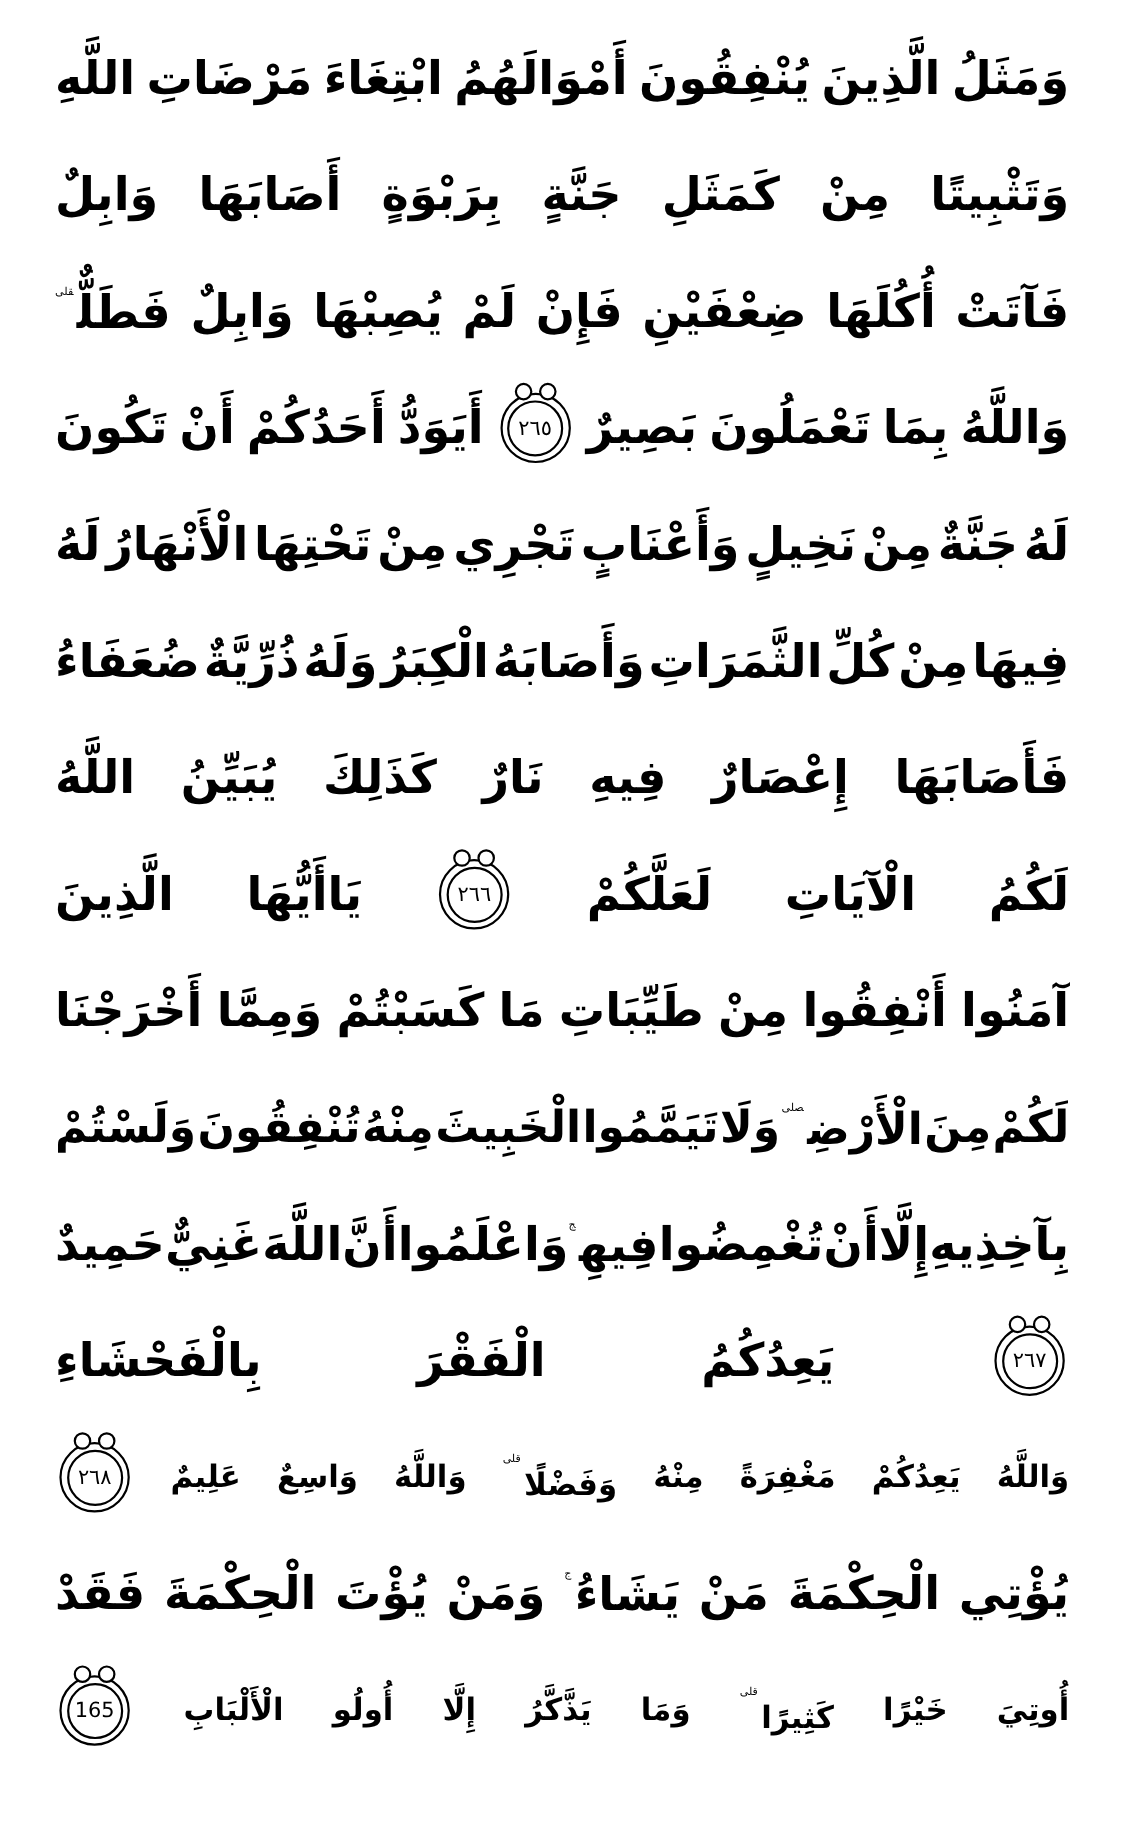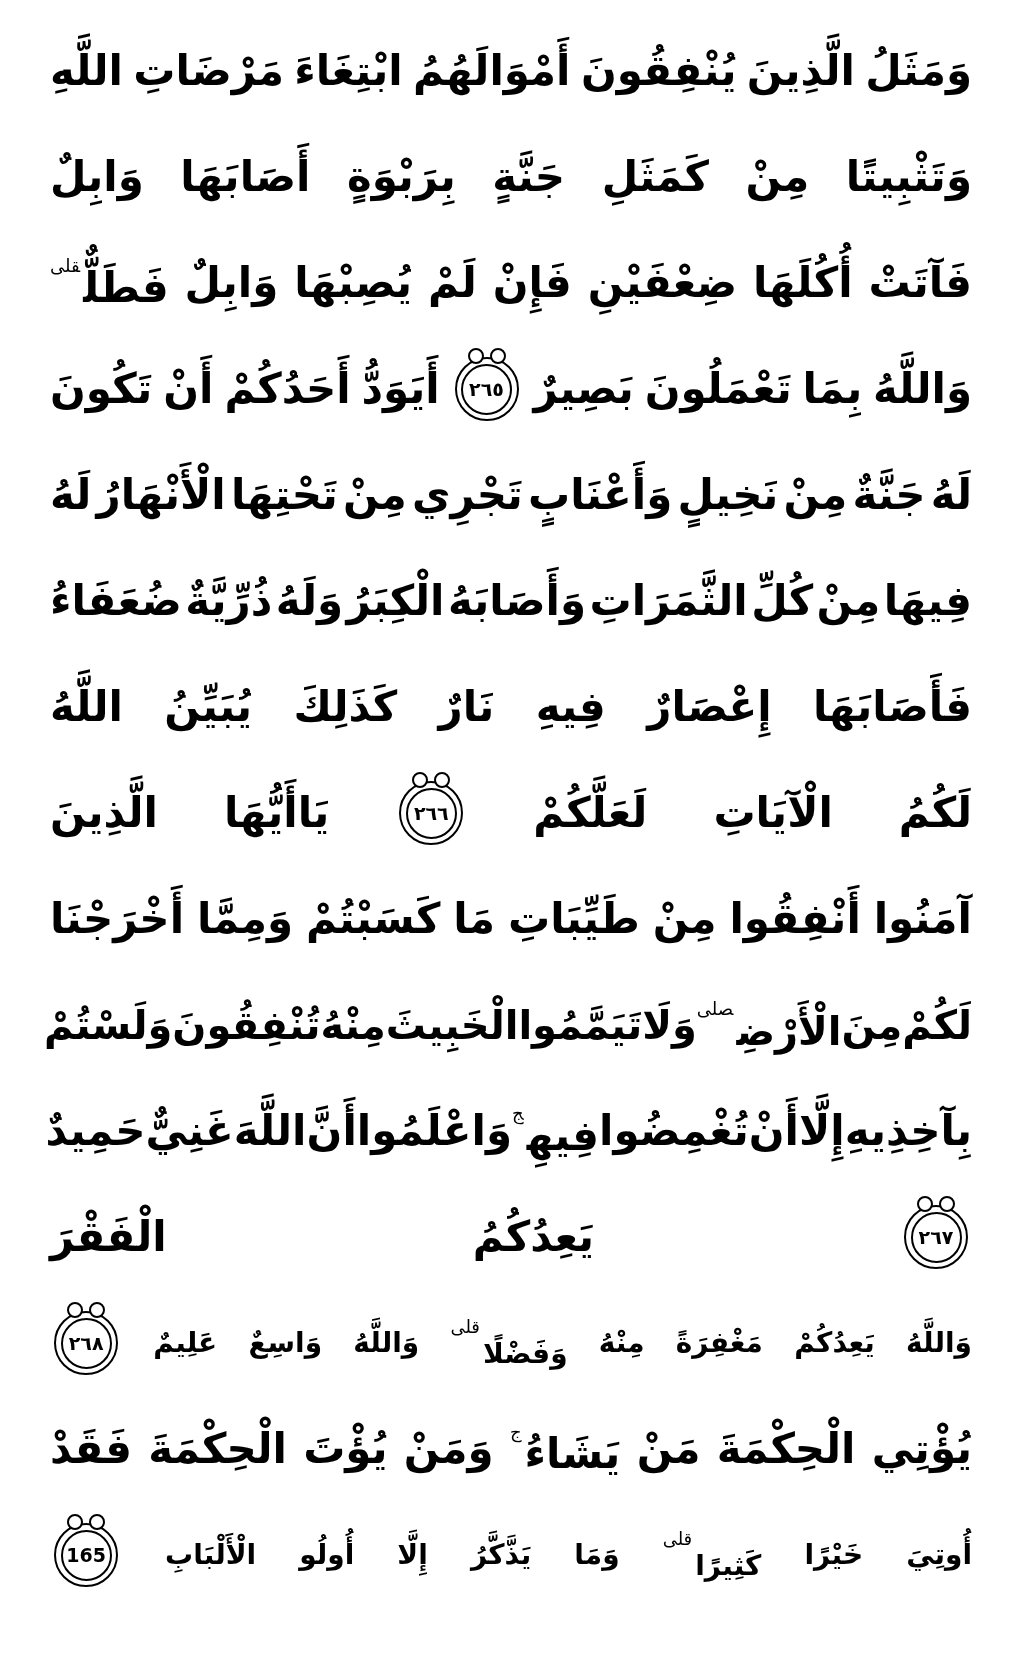--- a/index.html
+++ b/index.html
@@ -24,21 +24,21 @@
     align-items: center;
     white-space: nowrap;
     color: #000000;
     font-family: "DejaVu Sans", sans-serif;
     font-weight: bold;
     font-size: 42px;
     line-height: 1;
   }
   .word { position: relative; }
   .waqf {
-    font-size: 18px;
+    font-size: 10px;
     font-weight: normal;
     vertical-align: 30px;
     margin-right: 3px;
     letter-spacing: 0;
   }
   .verse-marker {
     flex: 0 0 auto;
     width: 60px;
     height: 60px;
     border: 2.5px solid #000000;
@@ -66,21 +66,21 @@
   .verse-marker-num {
     width: 47px;
     height: 47px;
     border: 2px solid #000000;
     border-radius: 50%;
     display: flex;
     align-items: center;
     justify-content: center;
     font-family: "DejaVu Sans", sans-serif;
     font-size: 19px;
-    font-weight: bold;
+    font-weight: normal;
     position: relative;
   }
   
   .verse-marker-num::before, .verse-marker-num::after {
     content: "";
     position: absolute;
     top: 50%;
     width: 13px;
     height: 13px;
     margin-top: -8px;
@@ -212,20 +212,21 @@
         <span class="word">اللَّهَ</span>
         <span class="word">غَنِيٌّ</span>
         <span class="word">حَمِيدٌ</span>
       </div>
       <div class="line">
         <span class="verse-marker">
           <span class="verse-marker-num">٢٦٧</span>
         </span>
         <span class="word">يَعِدُكُمُ</span>
         <span class="word">الْفَقْرَ</span>
+        <span class="word">بِالْفَحْشَاءِ</span>
       </div>
       <div class="line" style="font-size: 28px;">
         <span class="word">وَاللَّهُ</span>
         <span class="word">يَعِدُكُمْ</span>
         <span class="word">مَغْفِرَةً</span>
         <span class="word">مِنْهُ</span>
         <span class="word">وَفَضْلًا<span class="waqf">قلى</span></span>
         <span class="word">وَاللَّهُ</span>
         <span class="word">وَاسِعٌ</span>
         <span class="word">عَلِيمٌ</span>

